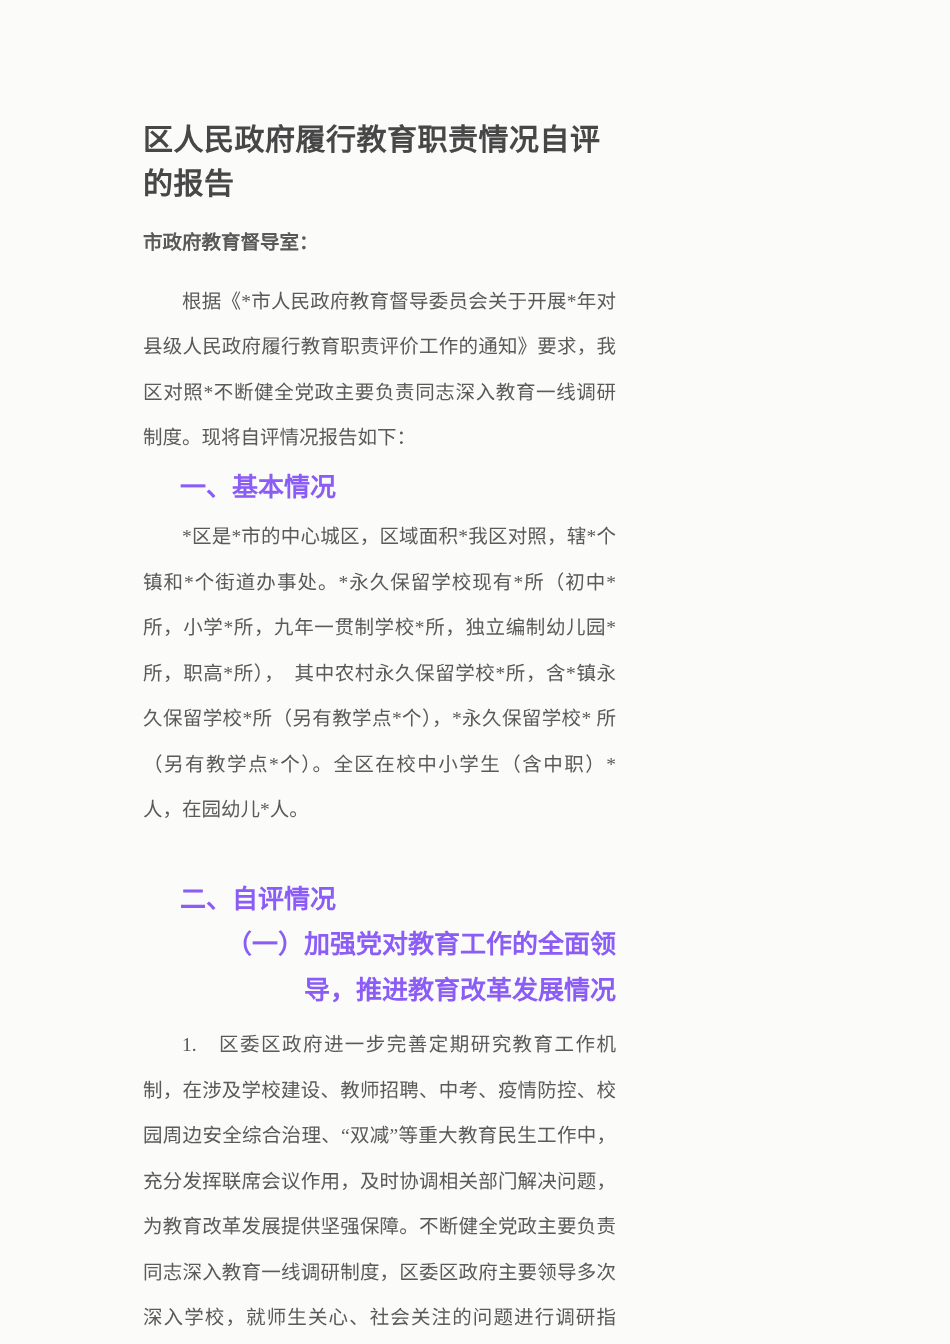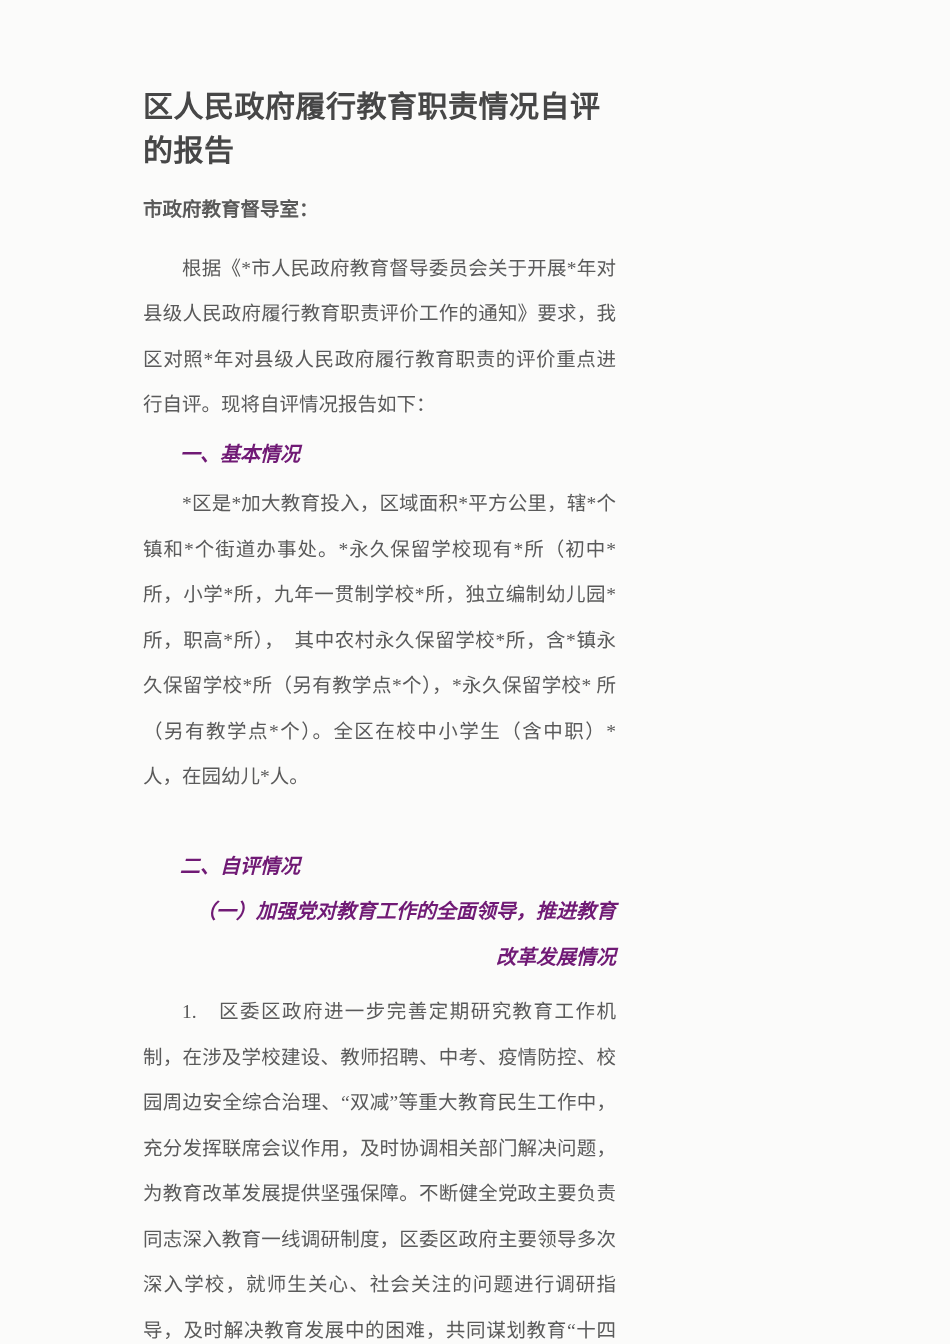--- a/index.html
+++ b/index.html
@@ -9,21 +9,21 @@
   body {
     width: 950px;
     height: 1344px;
     background: #fbfbfa;
     overflow: hidden;
   }
   .page {
     box-sizing: border-box;
     width: 756px;
     height: 1344px;
-    padding: 85px 140px 0 143px;
+    padding: 118px 140px 0 143px;
     background: #fbfbfa;
     border-radius: 22px;
   }
   .doc-title {
     margin: 0;
     font-family: "Liberation Sans", "DejaVu Sans", sans-serif;
     font-weight: bold;
     font-size: 30px;
     line-height: 44px;
     letter-spacing: 0.5px;
@@ -43,47 +43,46 @@
     font-size: 19.5px;
     line-height: 45.5px;
     color: #5a5a5a;
     text-align: justify;
     text-indent: 2em;
   }
   .h-sec, .h-sub {
     margin: 0;
     font-family: "Liberation Sans", "DejaVu Sans", sans-serif;
     font-weight: bold;
-    font-size: 20px;
+    font-size: 26px;
     line-height: 45.5px;
-    color: #701a75;
+    color: #8b5cf6;
     padding-left: 37px;
-    font-style: italic;
   }
   .mt-intro   { margin-top: 13px; }
   .mt-h1      { margin-top: 4px; }
   .mt-p2      { margin-top: 4px; }
   .mt-h2      { margin-top: 44px; }
   .mt-h3      { margin-top: 0; text-align: right; }
   .mt-p3      { margin-top: 9px; }
 </style>
 </head>
 <body>
 
 <div class="page">
 
   <h1 class="doc-title">区人民政府履行教育职责情况自评的报告</h1>
 
   <p class="salutation">市政府教育督导室：</p>
 
-  <p class="body-para mt-intro">根据《*市人民政府教育督导委员会关于开展*年对县级人民政府履行教育职责评价工作的通知》要求，我区对照*年对县级人民政府履行教育职责的评价重点进行自评。现将自评情况报告如下：</p>
+  <p class="body-para mt-intro">根据《*市人民政府教育督导委员会关于开展*年对县级人民政府履行教育职责评价工作的通知》要求，我区对照*不断健全党政主要负责同志深入教育一线调研制度。现将自评情况报告如下：</p>
 
   <h2 class="h-sec mt-h1">一、基本情况</h2>
 
-  <p class="body-para mt-p2">*区是*加大教育投入，区域面积*平方公里，辖*个镇和*个街道办事处。*永久保留学校现有*所（初中*所，小学*所，九年一贯制学校*所，独立编制幼儿园*所，职高*所），　其中农村永久保留学校*所，含*镇永久保留学校*所（另有教学点*个），*永久保留学校* 所（另有教学点*个）。全区在校中小学生（含中职）*人，在园幼儿*人。</p>
+  <p class="body-para mt-p2">*区是*市的中心城区，区域面积*我区对照，辖*个镇和*个街道办事处。*永久保留学校现有*所（初中*所，小学*所，九年一贯制学校*所，独立编制幼儿园*所，职高*所），　其中农村永久保留学校*所，含*镇永久保留学校*所（另有教学点*个），*永久保留学校* 所（另有教学点*个）。全区在校中小学生（含中职）*人，在园幼儿*人。</p>
 
   <h2 class="h-sec mt-h2">二、自评情况</h2>
 
   <h3 class="h-sub mt-h3">（一）加强党对教育工作的全面领导，推进教育改革发展情况</h3>
 
   <p class="body-para mt-p3">1.　区委区政府进一步完善定期研究教育工作机制，在涉及学校建设、教师招聘、中考、疫情防控、校园周边安全综合治理、“双减”等重大教育民生工作中，充分发挥联席会议作用，及时协调相关部门解决问题，为教育改革发展提供坚强保障。不断健全党政主要负责同志深入教育一线调研制度，区委区政府主要领导多次深入学校，就师生关心、社会关注的问题进行调研指导，及时解决教育发展中的困难，共同谋划教育“十四五”规划，为*教育高质量发展进行顶层设计。区委区政府主要领导年终述职必述教育工作成为常态。在每年的市对区综合考评中，区委区政府主要领导的工作报告中，都把优先发展教育、加大教育投入、增加学位供给、保障教师待遇、实现优质均衡等作为重要报告内容。区委教</p>
 
 </div>
 
 </body></html>

